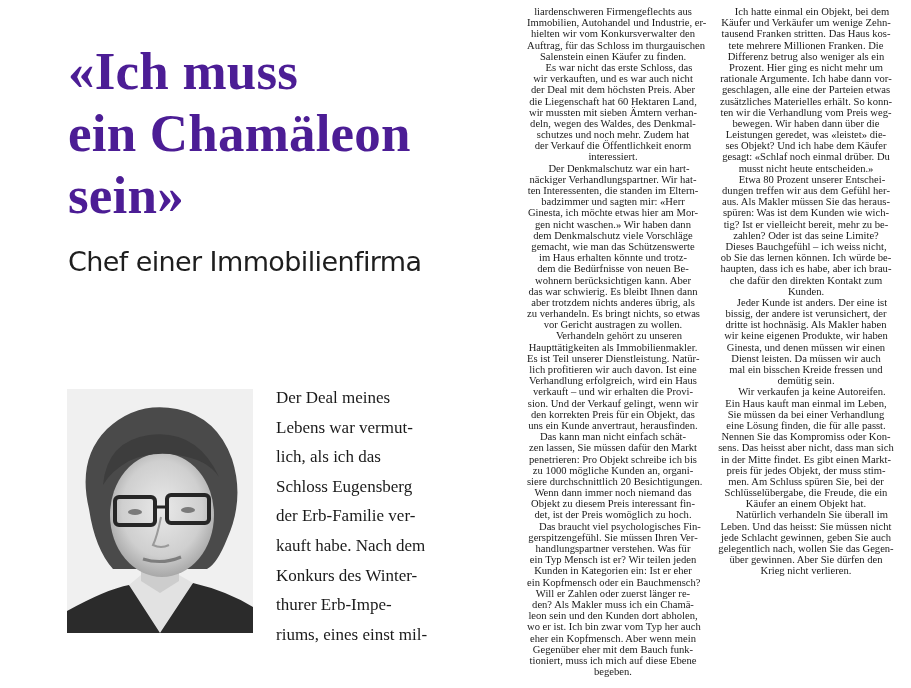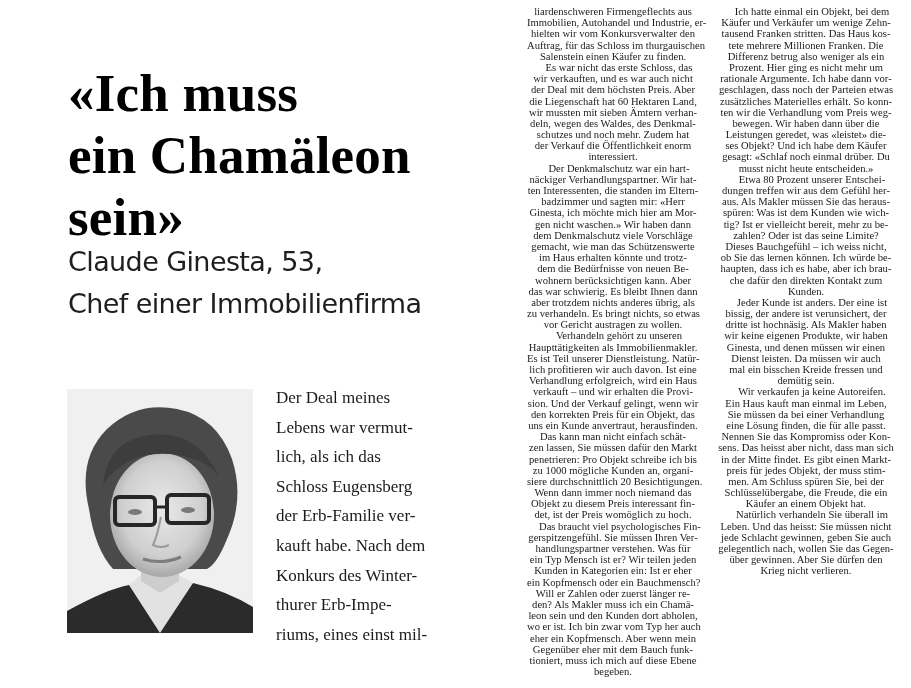--- a/index.html
+++ b/index.html
@@ -4,21 +4,21 @@
 <style>
   html, body { margin:0; padding:0; }
   body {
     width:911px; height:688px; overflow:hidden; position:relative;
     background:#ffffff; color:#1a1a1a;
   }
   .title {
     position:absolute; left:68px; top:40px; width:420px;
     font-family:"Liberation Serif", "DejaVu Serif", serif;
     font-weight:bold; font-size:53px; line-height:62px;
-    color:#000000; letter-spacing:0.2px;margin-top:22px;
+    color:#4c1d95; letter-spacing:0.2px;
   }
   .title div { white-space:nowrap; }
   .subtitle {
     position:absolute; left:68px; top:241px; width:440px;
     font-family:"DejaVu Sans", "Liberation Sans", sans-serif;
     font-weight:normal; font-size:27px; line-height:42px;
     color:#1e1e1e; letter-spacing:-0.6px;
   }
   .subtitle div { white-space:nowrap; }
   .portrait {
@@ -44,21 +44,20 @@
 </head>
 <body>
 
 <div class="title">
   <div>«Ich muss</div>
   <div>ein Chamäleon</div>
   <div>sein»</div>
 </div>
 
 <div class="subtitle">
-  <div>Claude Ginesta, 53,</div>
   <div>Chef einer Immobilienfirma</div>
 </div>
 
 <div class="portrait">
   <svg width="186" height="244" viewBox="0 0 186 244" xmlns="http://www.w3.org/2000/svg">
     <defs>
       <radialGradient id="face" cx="50%" cy="45%" r="55%">
         <stop offset="0%" stop-color="#e9e9e9"></stop>
         <stop offset="70%" stop-color="#cfcfcf"></stop>
         <stop offset="100%" stop-color="#a8a8a8"></stop>
@@ -115,21 +114,21 @@
     <div>die Liegenschaft hat 60 Hektaren Land,</div>
     <div>wir mussten mit sieben Ämtern verhan-</div>
     <div>deln, wegen des Waldes, des Denkmal-</div>
     <div>schutzes und noch mehr. Zudem hat</div>
     <div>der Verkauf die Öffentlichkeit enorm</div>
     <div>interessiert.</div>
     <div class="indent">Der Denkmalschutz war ein hart-</div>
     <div>näckiger Verhandlungspartner. Wir hat-</div>
     <div>ten Interessenten, die standen im Eltern-</div>
     <div>badzimmer und sagten mir: «Herr</div>
-    <div>Ginesta, ich möchte mich hier am Mor-</div>
+    <div>Ginesta, ich möchte etwas hier am Mor-</div>
     <div>gen nicht waschen.» Wir haben dann</div>
     <div>dem Denkmalschutz viele Vorschläge</div>
     <div>gemacht, wie man das Schützenswerte</div>
     <div>im Haus erhalten könnte und trotz-</div>
     <div>dem die Bedürfnisse von neuen Be-</div>
     <div>wohnern berücksichtigen kann. Aber</div>
     <div>das war schwierig. Es bleibt Ihnen dann</div>
     <div>aber trotzdem nichts anderes übrig, als</div>
     <div>zu verhandeln. Es bringt nichts, so etwas</div>
     <div>vor Gericht austragen zu wollen.</div>
@@ -166,21 +165,21 @@
     <div>begeben.</div>
   </div>
 <div class="col col-right" id="col-right">
     <div class="indent">Ich hatte einmal ein Objekt, bei dem</div>
     <div>Käufer und Verkäufer um wenige Zehn-</div>
     <div>tausend Franken stritten. Das Haus kos-</div>
     <div>tete mehrere Millionen Franken. Die</div>
     <div>Differenz betrug also weniger als ein</div>
     <div>Prozent. Hier ging es nicht mehr um</div>
     <div>rationale Argumente. Ich habe dann vor-</div>
-    <div>geschlagen, dass noch der Parteien etwas</div>
+    <div>geschlagen, alle eine der Parteien etwas</div>
     <div>zusätzliches Materielles erhält. So konn-</div>
     <div>ten wir die Verhandlung vom Preis weg-</div>
     <div>bewegen. Wir haben dann über die</div>
     <div>Leistungen geredet, was «leistet» die-</div>
     <div>ses Objekt? Und ich habe dem Käufer</div>
     <div>gesagt: «Schlaf noch einmal drüber. Du</div>
     <div>musst nicht heute entscheiden.»</div>
     <div class="indent">Etwa 80 Prozent unserer Entschei-</div>
     <div>dungen treffen wir aus dem Gefühl her-</div>
     <div>aus. Als Makler müssen Sie das heraus-</div>

